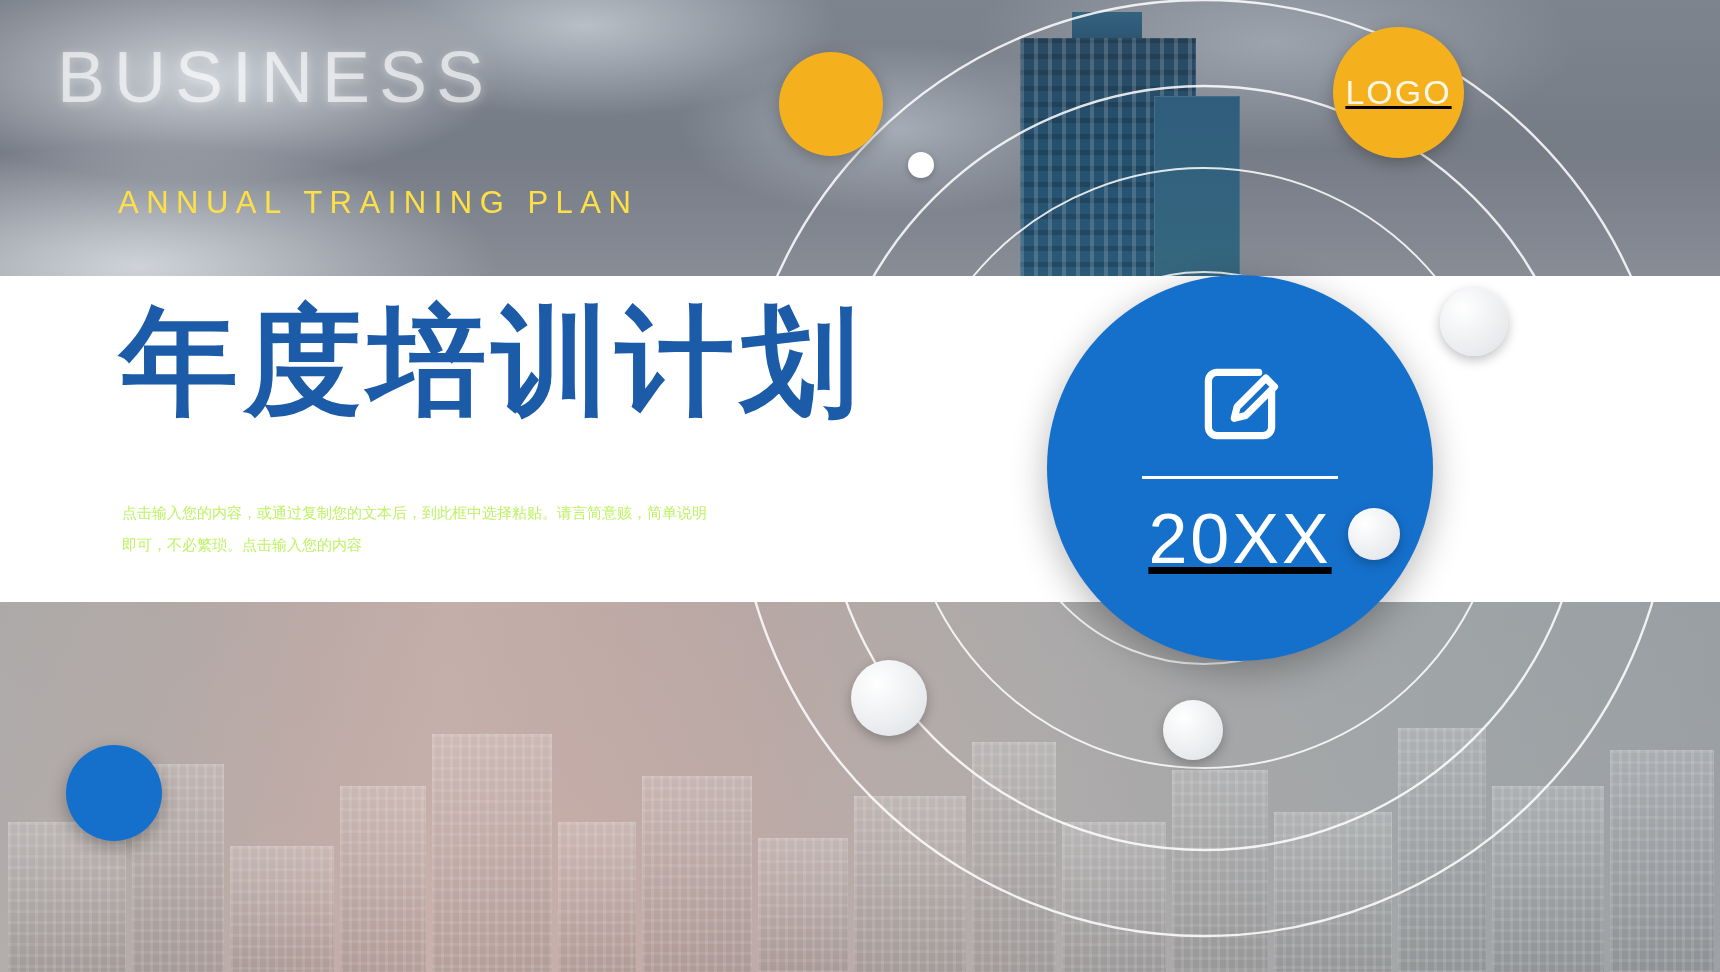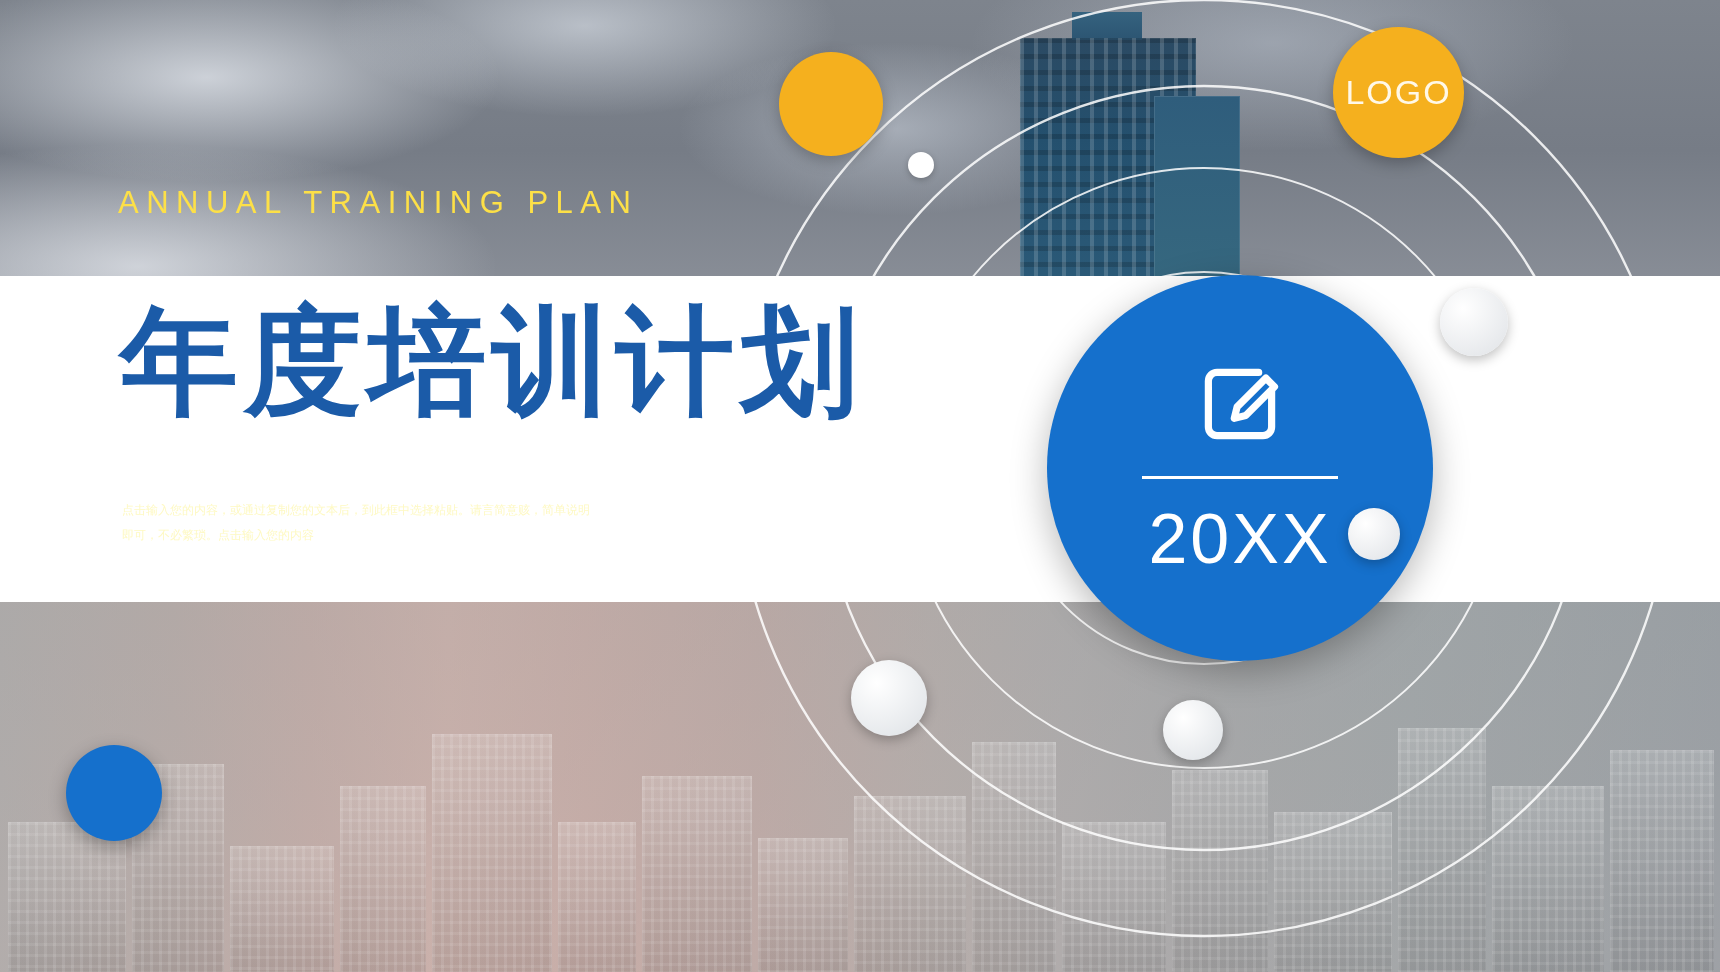--- a/index.html
+++ b/index.html
@@ -126,39 +126,39 @@
     letter-spacing: 6px;
     font-weight: 700;
     color: #1b5ba8;
     font-family: "DejaVu Sans", "Liberation Sans", sans-serif;
   }
 
   .lead {
     position: absolute;
     left: 122px; top: 498px;
     width: 790px;
-    font-size: 12px;
+    font-size: 15px;
     line-height: 2.1;
-    color: #fef9c3;
+    color: #bef264;
     font-family: "DejaVu Sans", "Liberation Sans", sans-serif;
   }
 
   .byline {
     position: absolute;
     left: 122px; top: 648px;
     font-size: 26px;
     letter-spacing: 1px;
     color: #ffffff;
     font-weight: 700;
     text-shadow: 0 1px 4px rgba(0,0,0,.30);
     font-family: "DejaVu Sans", "Liberation Sans", sans-serif;
   }
 
   
-  .circle { position: absolute; border-radius: 50%; }
+  .circle { position: absolute; border-radius: 50%; text-decoration: underline; }
 
   .badge-main {
     left: 1047px; top: 275px;
     width: 386px; height: 386px;
     background: #1570cc;
     box-shadow: 0 10px 36px rgba(0,0,0,.28);
     display: flex;
     flex-direction: column;
     align-items: center;
     justify-content: center;
@@ -249,20 +249,21 @@
 
   <svg class="orbits" width="1720" height="972" viewBox="0 0 1720 972">
     <g fill="none" stroke="#ffffff" stroke-opacity="0.85">
       <circle cx="1204" cy="468" r="468" stroke-width="2.4"></circle>
       <circle cx="1204" cy="468" r="382" stroke-width="2.4"></circle>
       <circle cx="1204" cy="468" r="300" stroke-width="2"></circle>
       <circle cx="1204" cy="468" r="196" stroke-width="2"></circle>
     </g>
   </svg>
 
+  <div class="head-eyebrow">BUSINESS</div>
   <div class="head-sub">ANNUAL  TRAINING  PLAN</div>
 
   <div class="band"></div>
 
   <div class="title-cn">年度培训计划</div>
 
   <div class="lead">
     <div>点击输入您的内容，或通过复制您的文本后，到此框中选择粘贴。请言简意赅，简单说明</div>
     <div>即可，不必繁琐。点击输入您的内容</div>
   </div>

